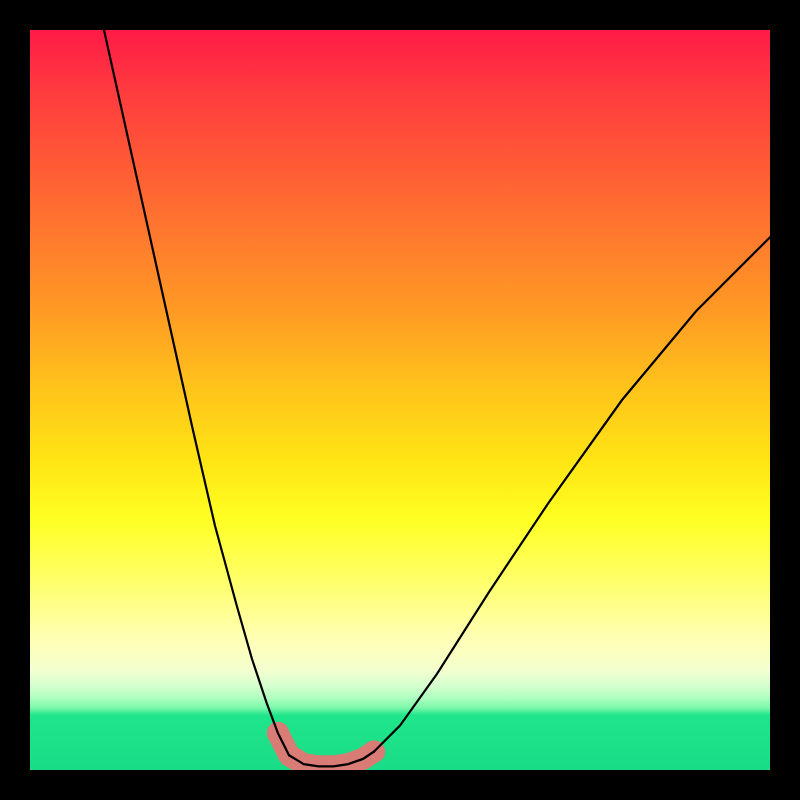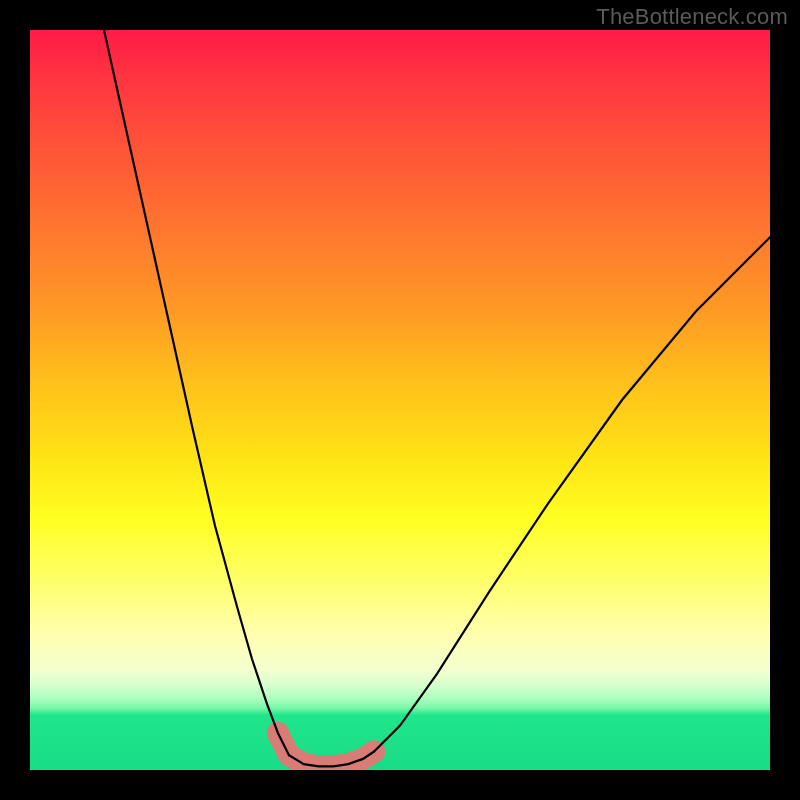--- a/index.html
+++ b/index.html
@@ -80,21 +80,20 @@
     stroke-linejoin: round;
   }
   .highlight-dot {
     fill: #d97c76;
   }
 </style>
 </head>
 <body>
 
 <div class="frame">
-  <div class="watermark">TheBottleneck.com</div>
 
   <div class="plot">
     <div class="gradient"></div>
 
     <svg class="svg-layer" viewBox="0 0 740 740">
 
       <g>
         <path id="hl-path" class="highlight" d="M247.9 703.0 L259.0 725.2 L273.8 734.1 L288.6 736.3 L303.4 736.3 L318.2 734.1 L333.0 728.9 L344.1 721.5"></path>
         <circle id="hl-start" class="highlight-dot" r="11" cx="247.9" cy="703"></circle>
         <circle id="hl-end" class="highlight-dot" r="11" cx="344.1" cy="721.5"></circle>

